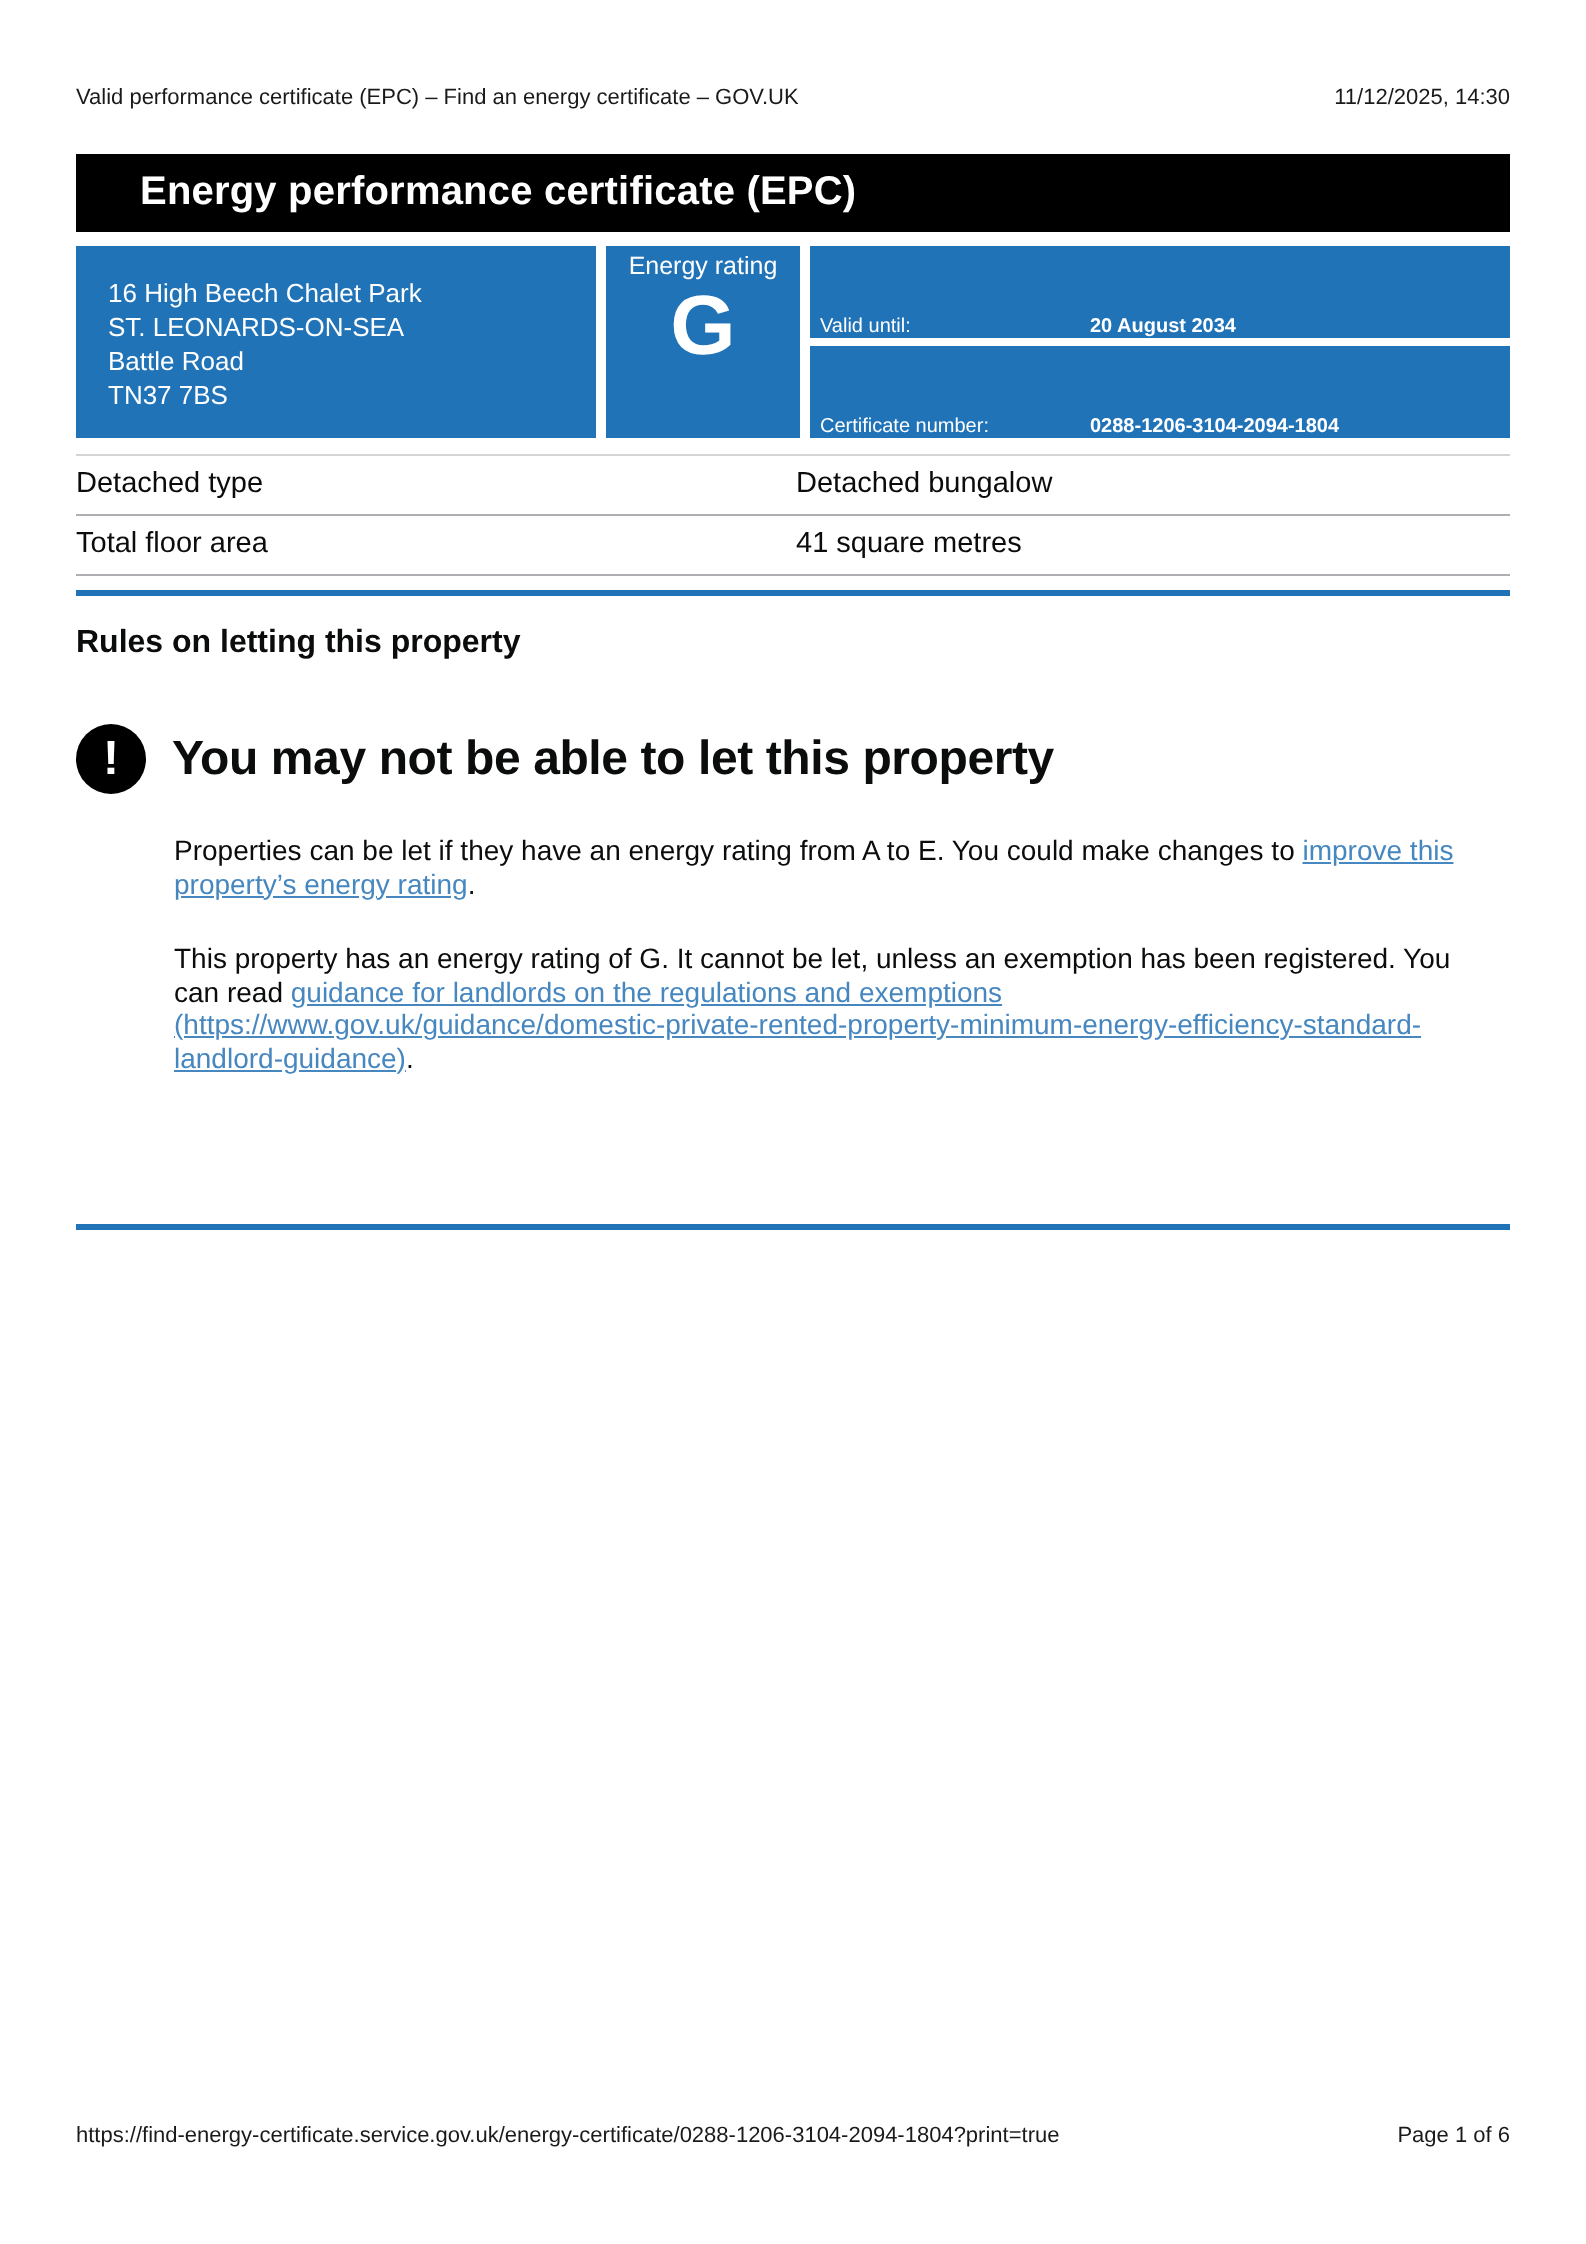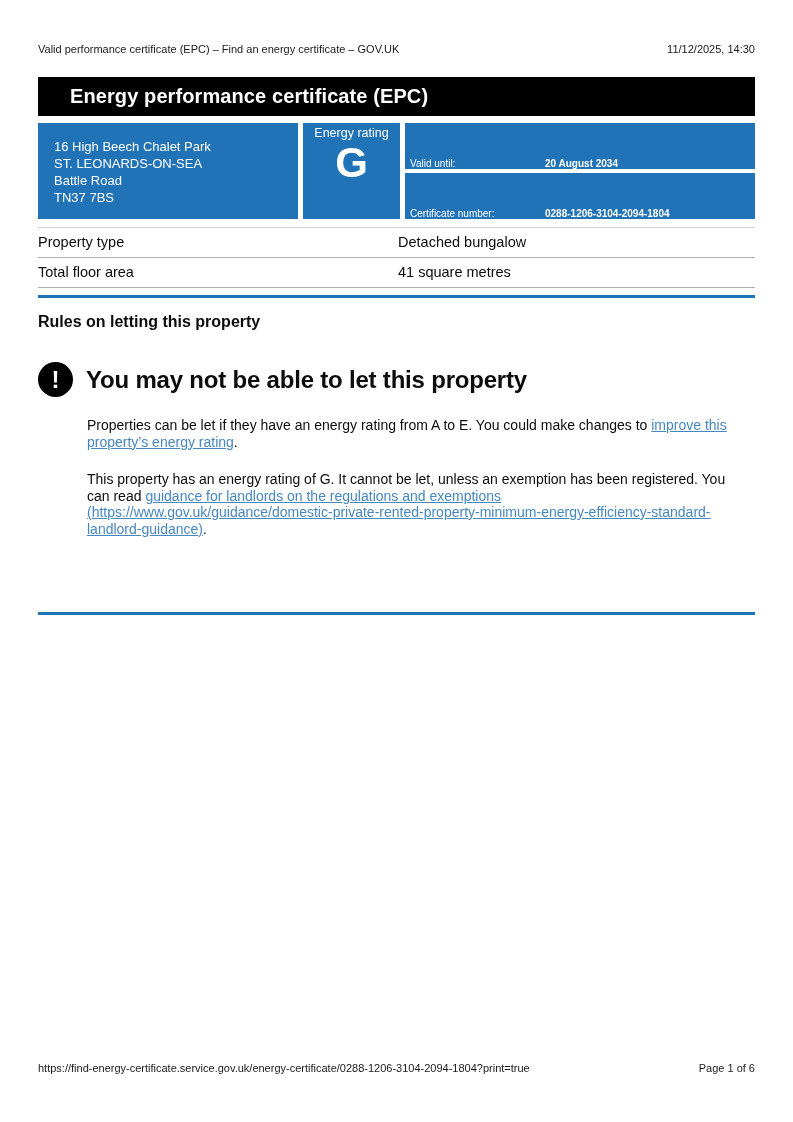--- a/index.html
+++ b/index.html
@@ -124,21 +124,21 @@
       </div>
       <div class="box box-row">
         <span class="lbl">Certificate number:</span>
         <span class="val">0288-1206-3104-2094-1804</span>
       </div>
     </div>
   </div>
 
   <div class="ptable">
     <div class="prow">
-      <span class="plabel">Property type</span>
+      <span class="plabel">Detached type</span>
       <span class="pvalue">Detached bungalow</span>
     </div>
     <div class="prow">
       <span class="plabel">Total floor area</span>
       <span class="pvalue">41 square metres</span>
     </div>
   </div>
 
   <div class="rule-blue rule-1"></div>
 

